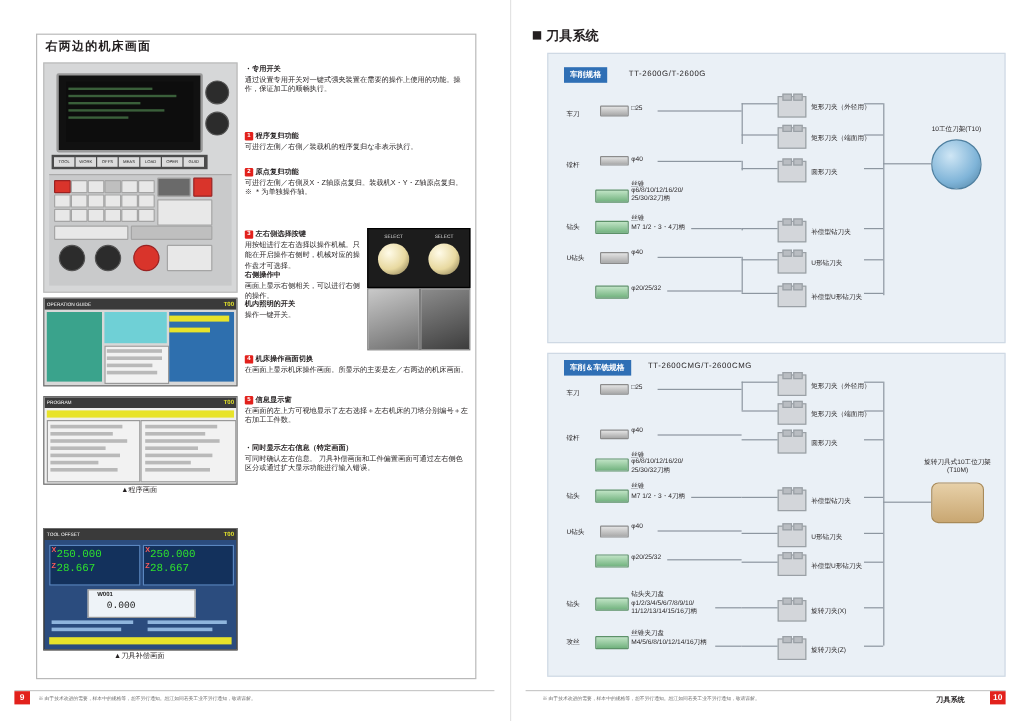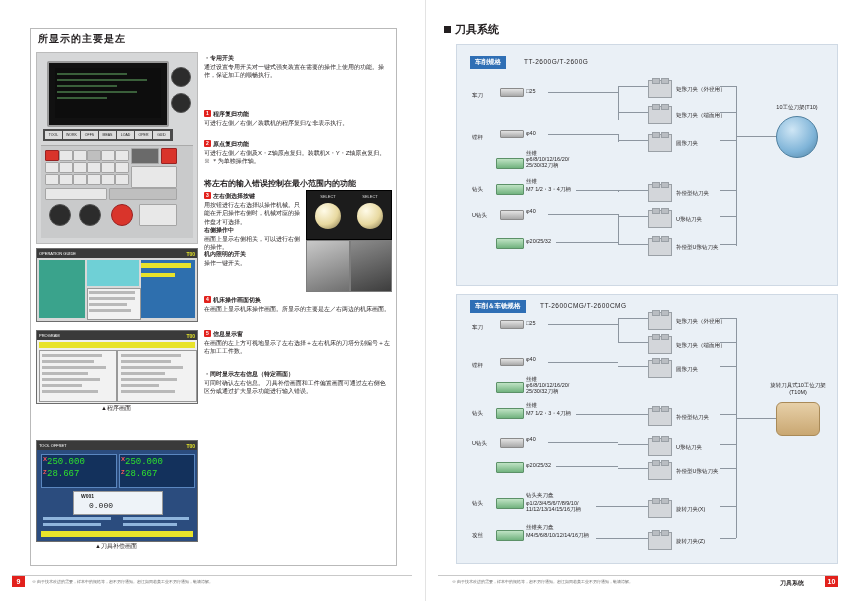--- a/index.html
+++ b/index.html
@@ -84,21 +84,21 @@
   .footsec{position:absolute;font-size:6px;color:#231f20;font-weight:bold;}
 </style>
 </head>
 <body>
 
 <div class="page">
   <div class="divider"></div>
 
   <div class="left">
     <div class="left-frame"></div>
-    <div class="left-title">所显示的主要是左</div>
+    <div class="left-title">右两边的机床画面</div>
 
     <div class="panel-img">
       <div class="panel-screen">
         <div class="scr-in"></div>
         <div class="scr-line" style="top:10px;width:70px;"></div>
         <div class="scr-line" style="top:16px;width:90px;"></div>
         <div class="scr-line" style="top:22px;width:60px;"></div>
         <div class="scr-line" style="top:28px;width:80px;"></div>
         <div class="scr-line" style="top:34px;width:50px;"></div>
       </div>
@@ -153,21 +153,20 @@
       <div class="note-title"><span class="numbox">1</span><span>程序复归功能</span></div>
       <div>可进行左側／右側／装载机的程序复归な非表示执行。</div>
     </div>
 
     <div class="note" style="left:204px;top:140px;width:186px;">
       <div class="note-title"><span class="numbox">2</span><span>原点复归功能</span></div>
       <div>可进行左側／右側及X・Z轴原点复归。装载机X・Y・Z轴原点复归。
 ※ ＊为单独操作轴。</div>
     </div>
 
-    <div class="sec-h" style="left:204px;top:178px;width:190px;">将左右的输入错误控制在最小范围内的功能</div>
 
     <div class="note" style="left:204px;top:192px;width:100px;">
       <div class="note-title"><span class="numbox">3</span><span>左右側选择按键</span></div>
       <div>用按钮进行左右选择以操作机械。只能在开启操作右侧时，机械对应的操作盘才可选择。</div>
     </div>
 
     <div class="btnphoto" style="left:306px;top:190px;width:84px;height:48px;">
       <div class="b-cap" style="left:2px;width:38px;">SELECT</div>
       <div class="b-cap" style="left:44px;width:38px;">SELECT</div>
       <div class="b-knob" style="left:8px;top:12px;width:26px;height:26px;"></div>

